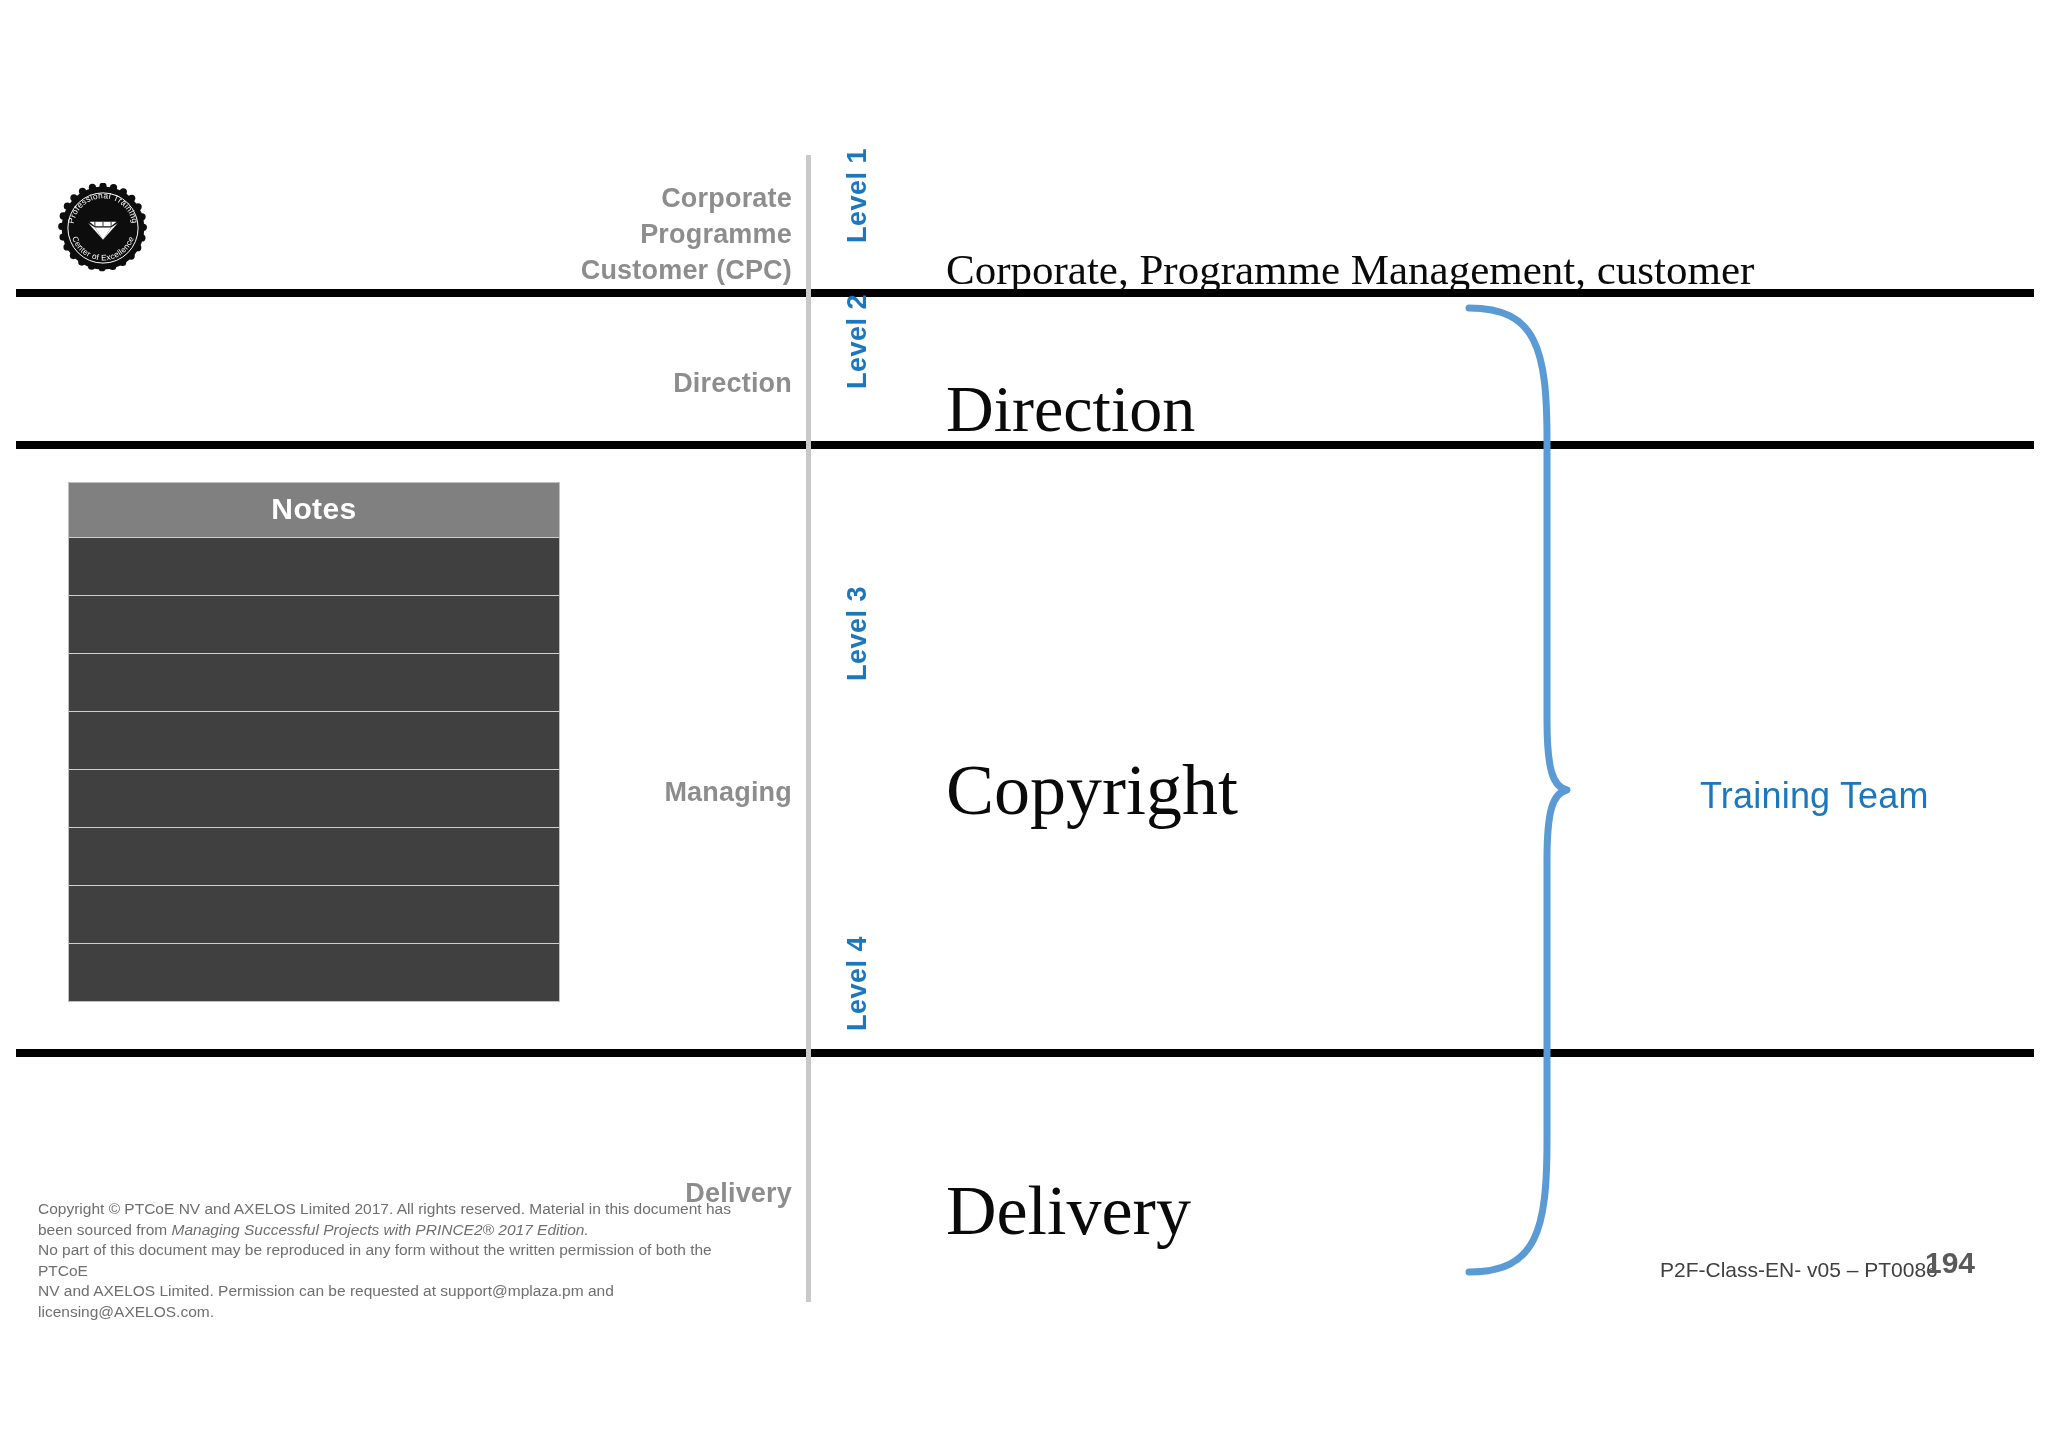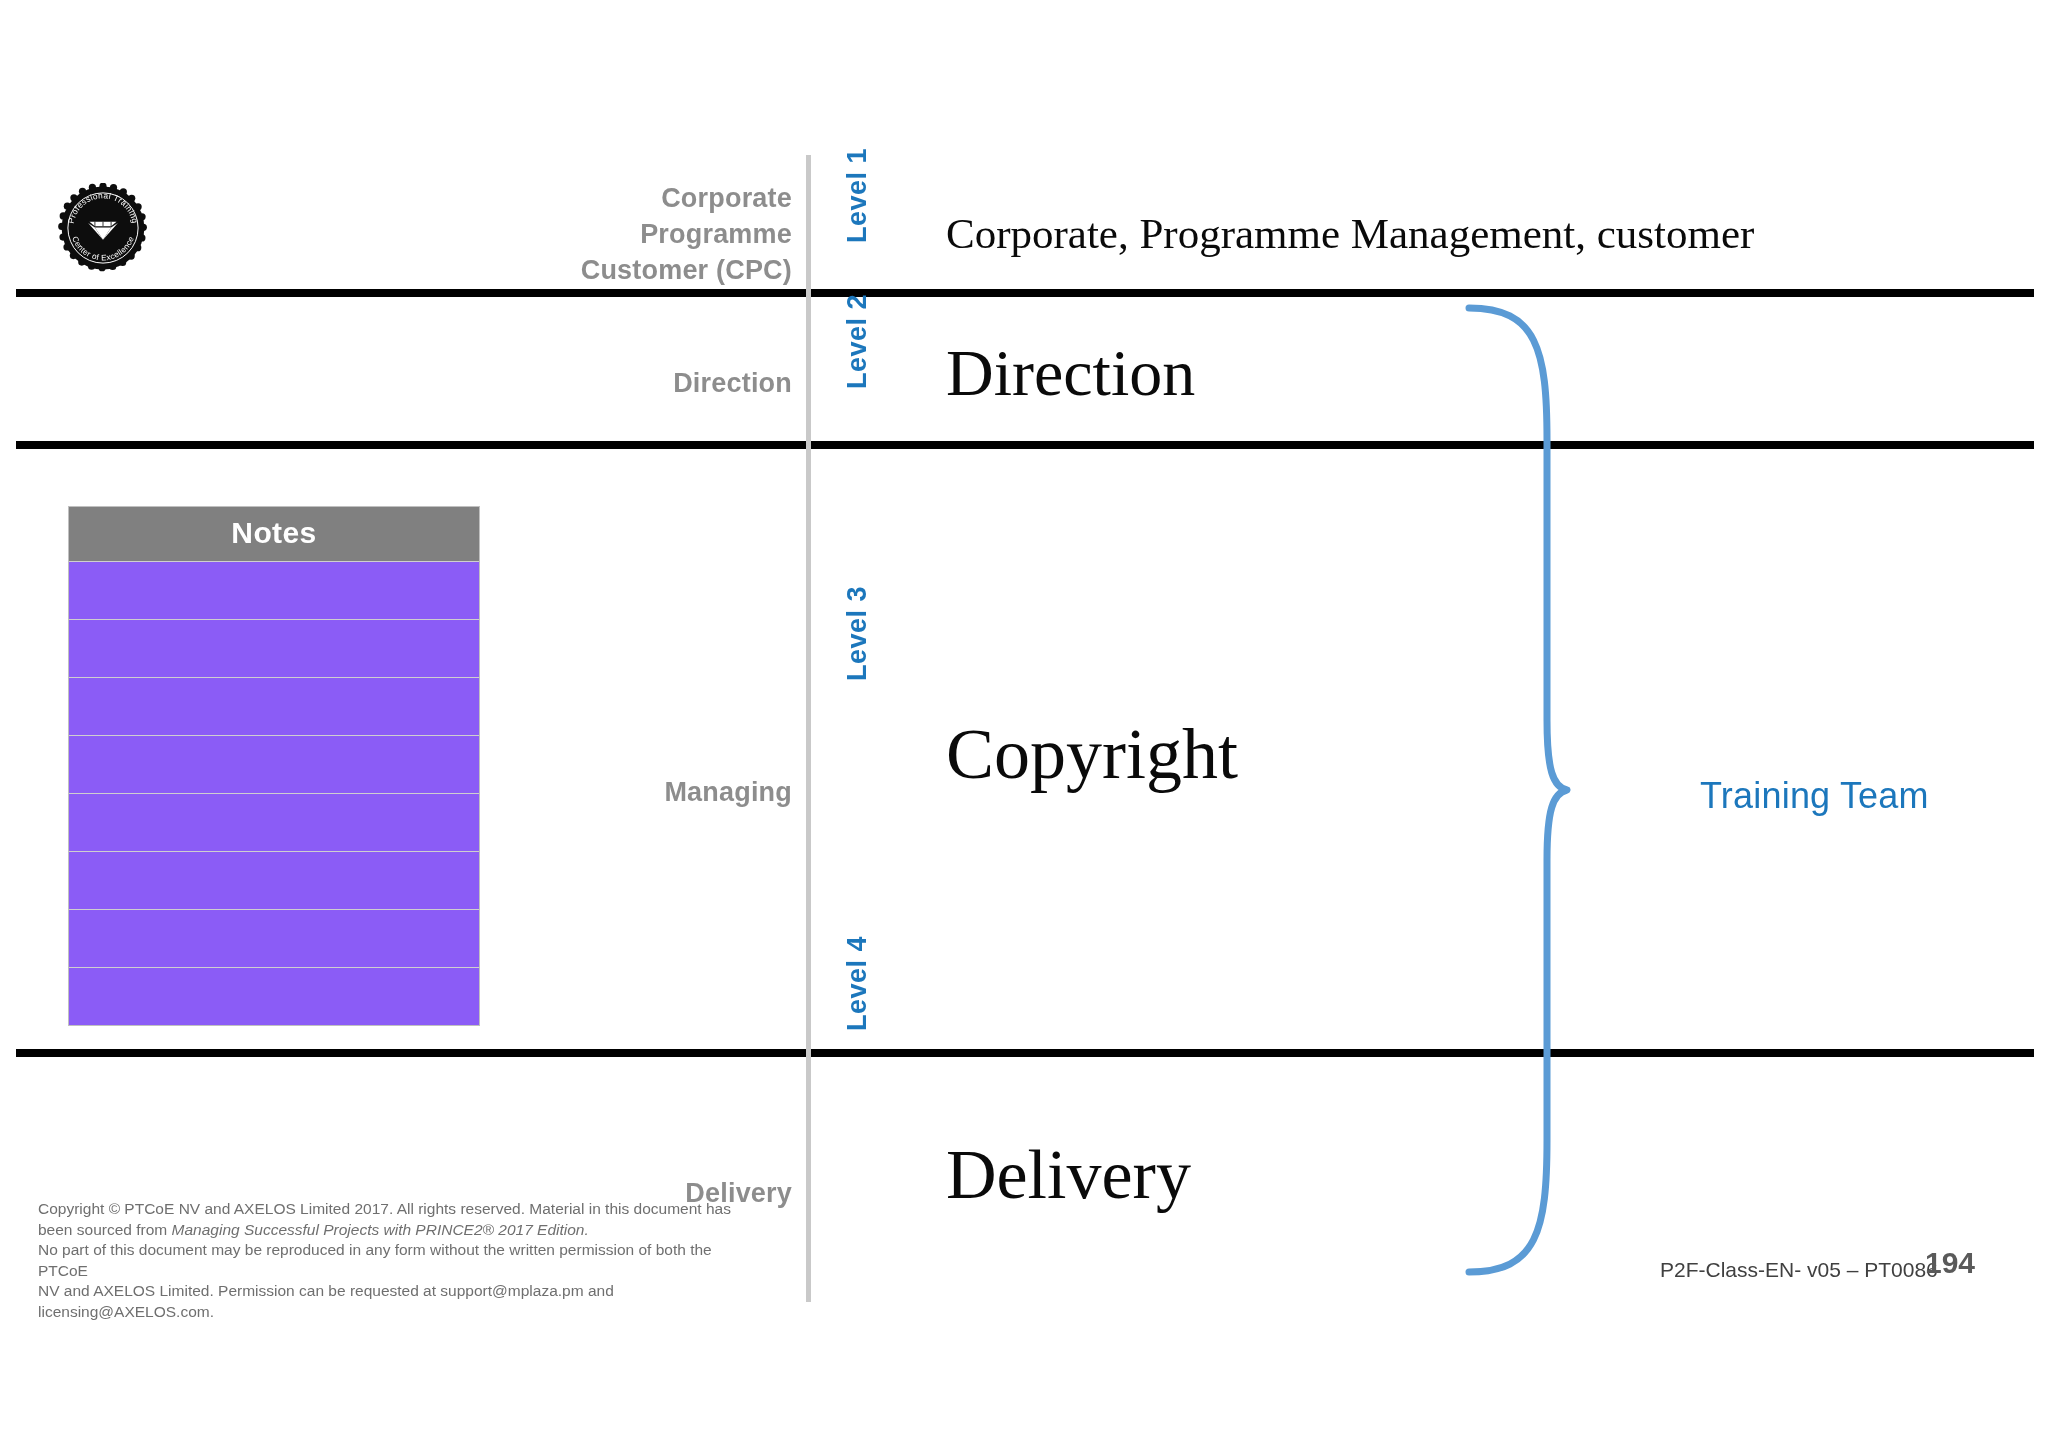--- a/index.html
+++ b/index.html
@@ -82,35 +82,36 @@
   #level-4 { top: 1000px; }
 
   
   .tier-name {
     position: absolute;
     left: 946px;
     font-family: "Liberation Serif", "DejaVu Serif", serif;
     color: #0a0a0a;
     line-height: 1;
     white-space: nowrap;
+    margin-top: 36px;
   }
   #tier-1 { top: 212px; font-size: 43px; }
   #tier-2 { top: 340px; font-size: 66px; }
   #tier-3 { top: 718px; font-size: 72px; }
   #tier-4 { top: 1140px; font-size: 70px; }
 
   
   #notes-box {
     position: absolute;
     left: 68px;
-    top: 506px;
-    width: 412px;
+    top: 482px;
+    width: 492px;
     border: 1px solid #c0c0c0;
     box-sizing: border-box;
-    background: #8b5cf6;
+    background: #404040;
   }
   #notes-header {
     background: #808080;
     color: #ffffff;
     font-size: 30px;
     font-weight: 600;
     text-align: center;
     padding: 9px 0 11px 0;
     letter-spacing: .4px;
   }

